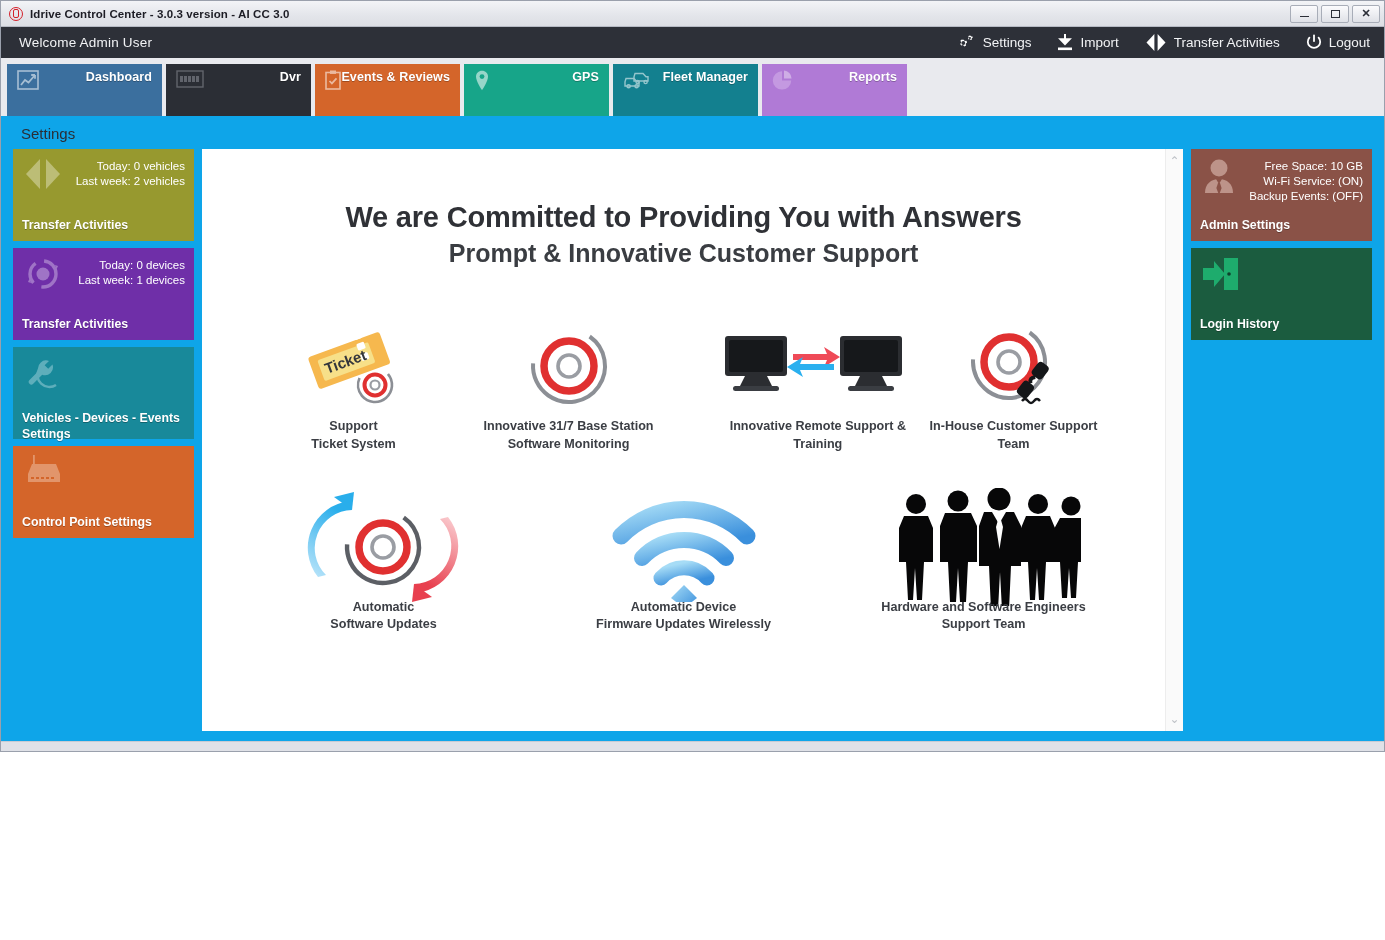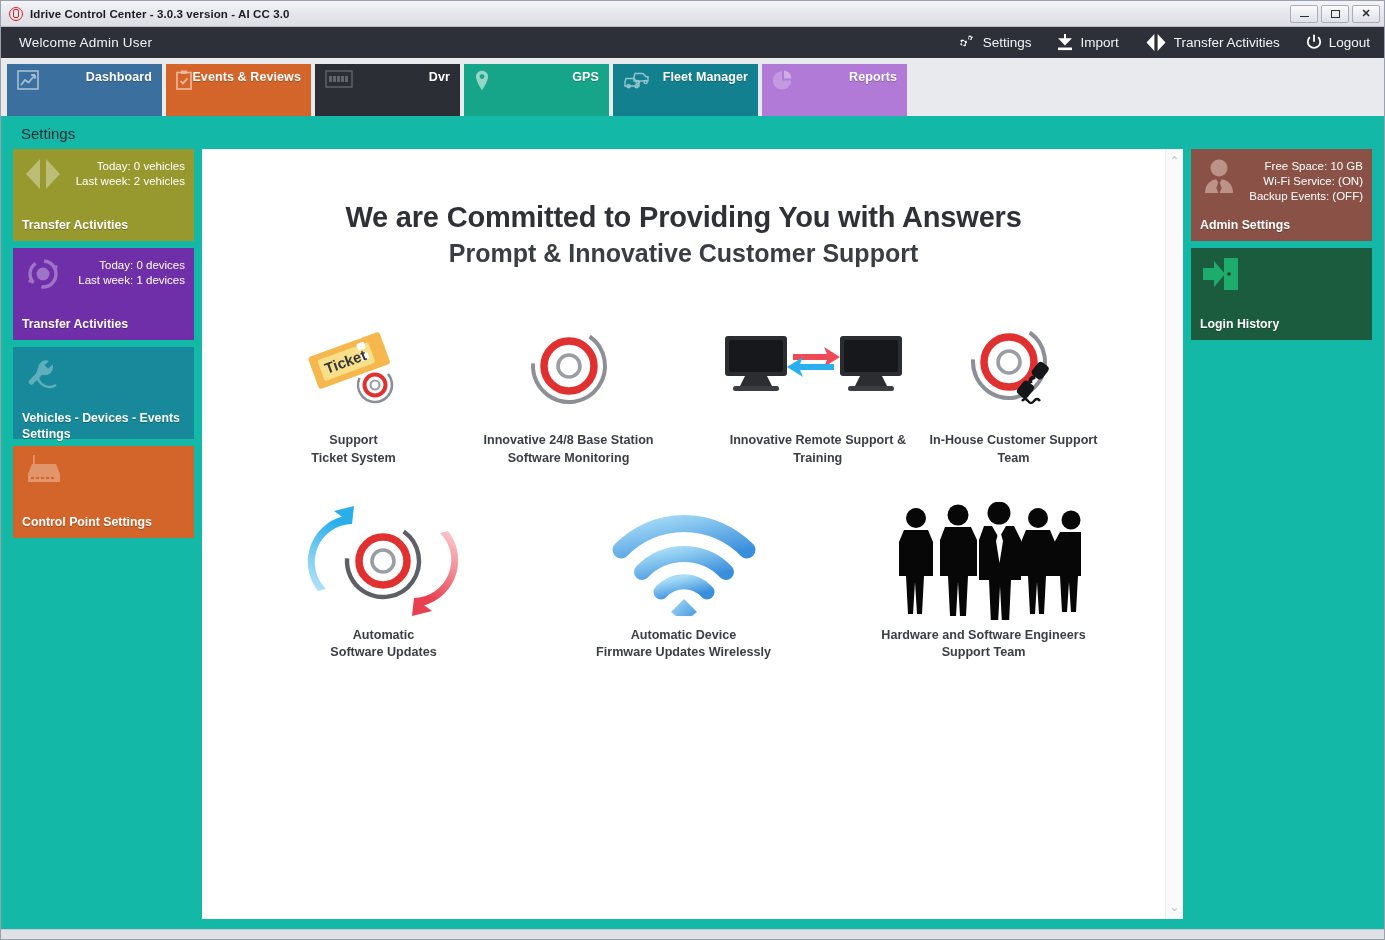--- a/index.html
+++ b/index.html
@@ -6,22 +6,22 @@
   * { box-sizing: border-box; margin: 0; padding: 0; }
   html, body {
     width: 1385px; height: 940px;
     font-family: "Liberation Sans", sans-serif;
     background: #ffffff;
     overflow: hidden;
   }
 
   .window {
     position: relative;
-    width: 1385px; height: 940px;
-    background: #14b8a6;
+    width: 1385px; height: 752px;
+    background: #0ea5e9;
     border: 1px solid #9aa0ac;
     display: flex; flex-direction: column;
   }
 
   
   .titlebar {
     height: 26px;
     background: linear-gradient(to bottom, #f3f4f7 0%, #e4e6eb 55%, #dcdee4 100%);
     border-bottom: 1px solid #b6bac4;
     display: flex; align-items: center;
@@ -185,21 +185,20 @@
     margin-top: 46px;
   }
   .feature {
     width: 215px;
     display: flex; flex-direction: column; align-items: center;
     text-align: center;
   }
   .feature.wide { width: 230px; align-items: flex-end; }
   .feature-art { height: 104px; display: flex; align-items: center; justify-content: center; }
   .feature-cap {
-    margin-top: 14px;
     font-size: 12.6px; font-weight: 700; color: #3b3e44; line-height: 1.38;
   }
   .row2 { margin-top: 42px; }
   .row2 .feature { width: 300px; }
 
   
   .statusbar {
     height: 10px; flex: 0 0 10px;
     background: #dfe1e7;
     border-top: 1px solid #c8cbd3;
@@ -281,47 +280,47 @@
 
     <div class="tab" style="background:#3b6f9e;width:155px">
       <div class="tab-icon">
         <svg width="22" height="20" viewBox="0 0 22 20">
             <rect x="1" y="1" width="20" height="18" fill="none" stroke="#fff" stroke-width="1.6"></rect>
             <path d="M4 15l4-5 3.5 2.5L18 5" stroke="#fff" stroke-width="1.8" fill="none"></path>
             <path d="M18 5h-3.8M18 5v3.8" stroke="#fff" stroke-width="1.8" fill="none"></path>
           </svg>
       </div>
       <div class="tab-label">Dashboard</div>
-    </div>
-
-    <div class="tab" style="background:#d4652a;width:145px">
-      <div class="tab-icon">
-        <svg width="16" height="20" viewBox="0 0 16 20">
-            <rect x="1" y="2.5" width="14" height="16.5" fill="none" stroke="#fff" stroke-width="1.6"></rect>
-            <rect x="5" y="0.5" width="6" height="3.4" fill="#fff"></rect>
-            <path d="M4.5 11l2.4 2.4 4.6-5" stroke="#fff" stroke-width="1.7" fill="none"></path>
-          </svg>
-      </div>
-      <div class="tab-label">Events &amp; Reviews</div>
     </div>
 
     <div class="tab" style="background:#2b2e35;width:145px">
       <div class="tab-icon">
         <svg width="28" height="18" viewBox="0 0 28 18">
             <rect x="1" y="1" width="26" height="16" fill="none" stroke="#8e9199" stroke-width="1.4"></rect>
             <g fill="#8e9199">
               <rect x="4" y="6" width="3" height="6"></rect>
               <rect x="8" y="6" width="3" height="6"></rect>
               <rect x="12" y="6" width="3" height="6"></rect>
               <rect x="16" y="6" width="3" height="6"></rect>
               <rect x="20" y="6" width="3" height="6"></rect>
             </g>
           </svg>
       </div>
       <div class="tab-label">Dvr</div>
+    </div>
+
+    <div class="tab" style="background:#d4652a;width:145px">
+      <div class="tab-icon">
+        <svg width="16" height="20" viewBox="0 0 16 20">
+            <rect x="1" y="2.5" width="14" height="16.5" fill="none" stroke="#fff" stroke-width="1.6"></rect>
+            <rect x="5" y="0.5" width="6" height="3.4" fill="#fff"></rect>
+            <path d="M4.5 11l2.4 2.4 4.6-5" stroke="#fff" stroke-width="1.7" fill="none"></path>
+          </svg>
+      </div>
+      <div class="tab-label">Events &amp; Reviews</div>
     </div>
 
     <div class="tab" style="background:#17a589;width:145px">
       <div class="tab-icon">
         <svg width="16" height="21" viewBox="0 0 16 21">
             <path d="M8 .8c-3.4 0-6 2.6-6 5.9 0 4.4 6 13.5 6 13.5s6-9.1 6-13.5C14 3.4 11.4.8 8 .8z" fill="#fff"></path>
             <circle cx="8" cy="6.6" r="2.4" fill="#17a589"></circle>
           </svg>
       </div>
       <div class="tab-label">GPS</div>
@@ -462,21 +461,21 @@
           </div>
 
           <div class="feature">
             <div class="feature-art">
               <svg width="90" height="90" viewBox="0 0 90 90">
                 <circle cx="45" cy="45" r="36" fill="none" stroke="#8c8f95" stroke-width="4" stroke-dasharray="150 76" transform="rotate(-55 45 45)"></circle>
                 <circle cx="45" cy="45" r="25" fill="none" stroke="#e03030" stroke-width="7.5"></circle>
                 <circle cx="45" cy="45" r="11" fill="none" stroke="#9a9da3" stroke-width="3.6"></circle>
               </svg>
             </div>
-            <div class="feature-cap" style="white-space:pre-line">Innovative 24/8 Base Station
+            <div class="feature-cap" style="white-space:pre-line">Innovative 31/7 Base Station
 Software Monitoring</div>
           </div>
 
           <div class="feature wide">
             <div class="feature-art">
               <svg width="185" height="80" viewBox="0 0 185 80">
                 <g>
                   <rect x="4" y="10" width="62" height="40" rx="3" fill="#2b2d31"></rect>
                   <rect x="8" y="14" width="54" height="32" rx="2" fill="#16181b"></rect>
                   <path d="M24 50h22l6 12H18z" fill="#2b2d31"></path>

